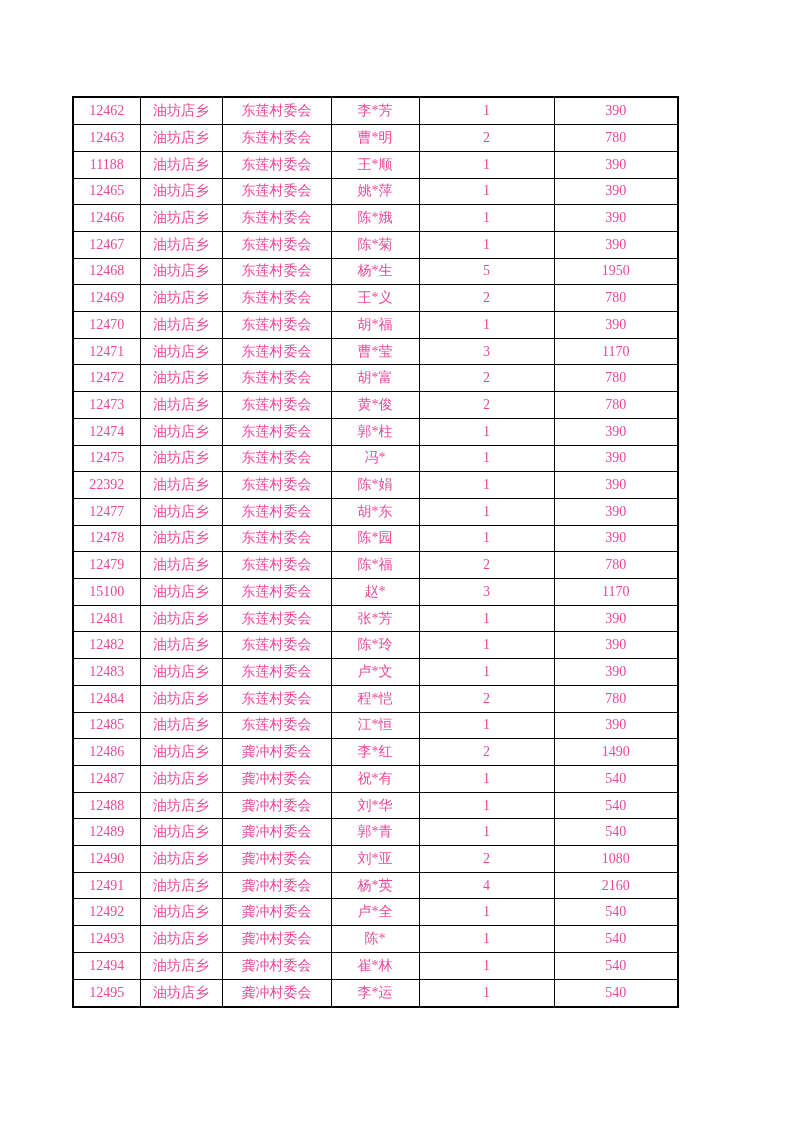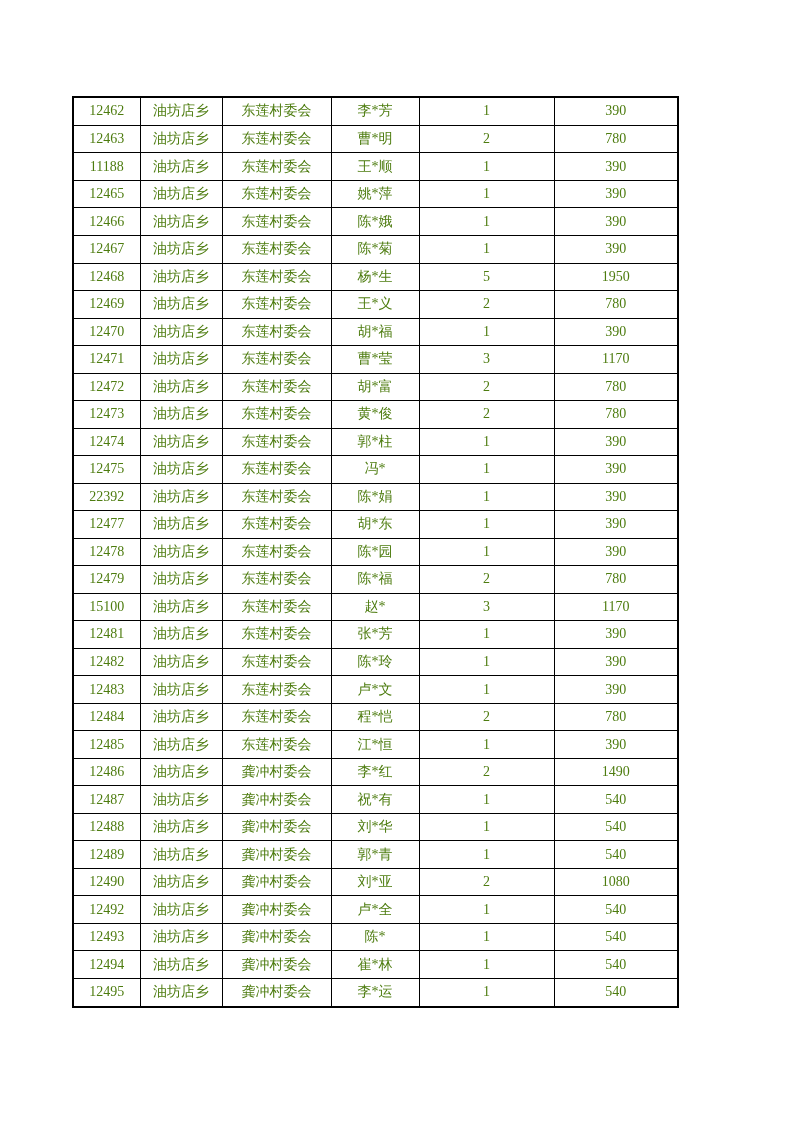--- a/index.html
+++ b/index.html
@@ -7,21 +7,21 @@
     padding: 0;
     background: #ffffff;
   }
   .page {
     position: relative;
     width: 793px;
     height: 1122px;
     background: #ffffff;
     overflow: hidden;
     font-family: "Liberation Serif", "DejaVu Serif", serif;
-    color: #4d7c0f;
+    color: #ec4899;
   }
   .table-wrap {
     position: absolute;
     left: 72px;
     top: 96px;
   }
   table.records {
     border-collapse: collapse;
     table-layout: fixed;
     width: 605px;
@@ -286,20 +286,28 @@
           </tr>
           <tr>
             <td>12490</td>
             <td>油坊店乡</td>
             <td>龚冲村委会</td>
             <td>刘*亚</td>
             <td>2</td>
             <td>1080</td>
           </tr>
           <tr>
+            <td>12491</td>
+            <td>油坊店乡</td>
+            <td>龚冲村委会</td>
+            <td>杨*英</td>
+            <td>4</td>
+            <td>2160</td>
+          </tr>
+          <tr>
             <td>12492</td>
             <td>油坊店乡</td>
             <td>龚冲村委会</td>
             <td>卢*全</td>
             <td>1</td>
             <td>540</td>
           </tr>
           <tr>
             <td>12493</td>
             <td>油坊店乡</td>

